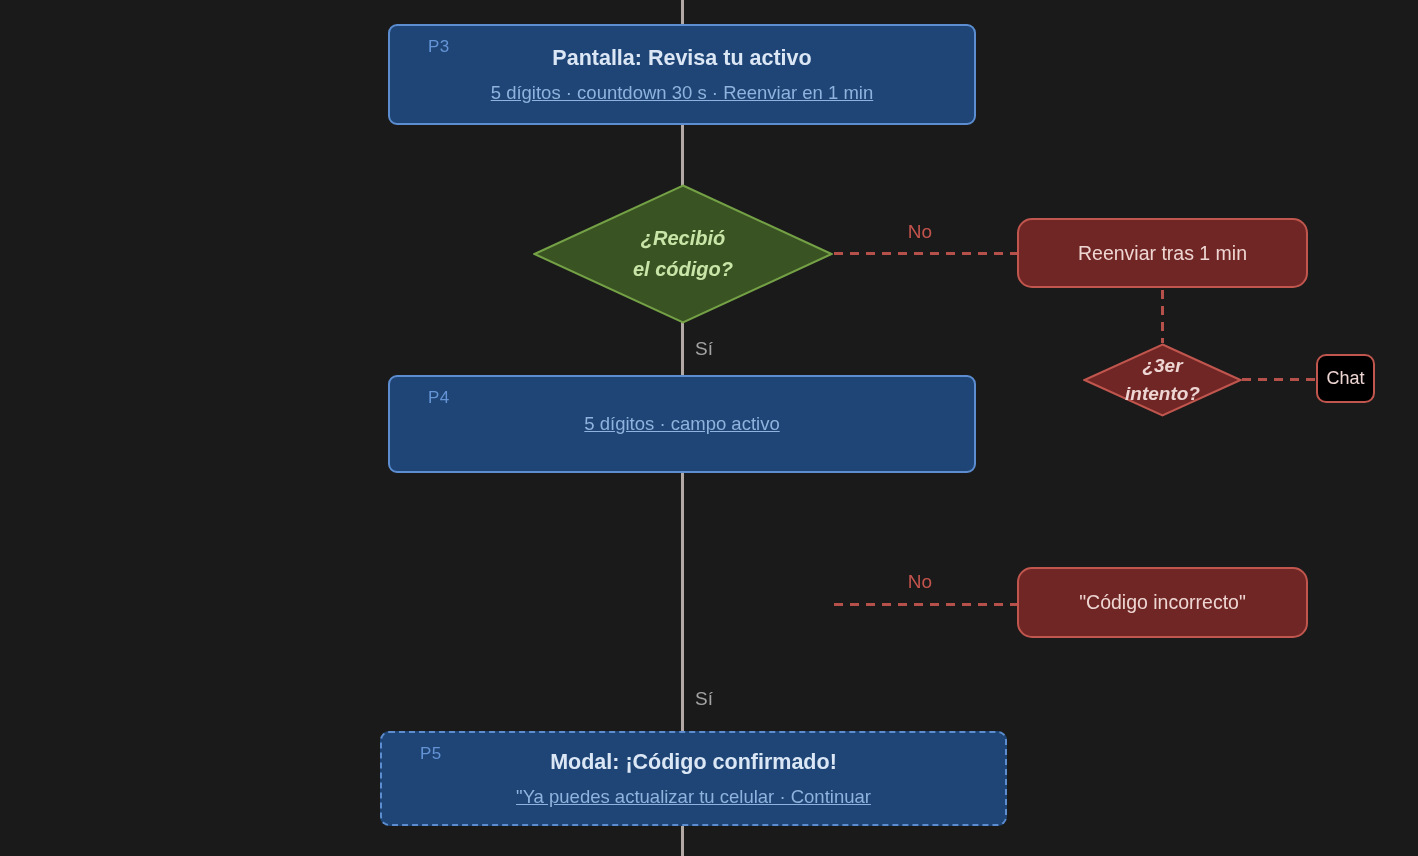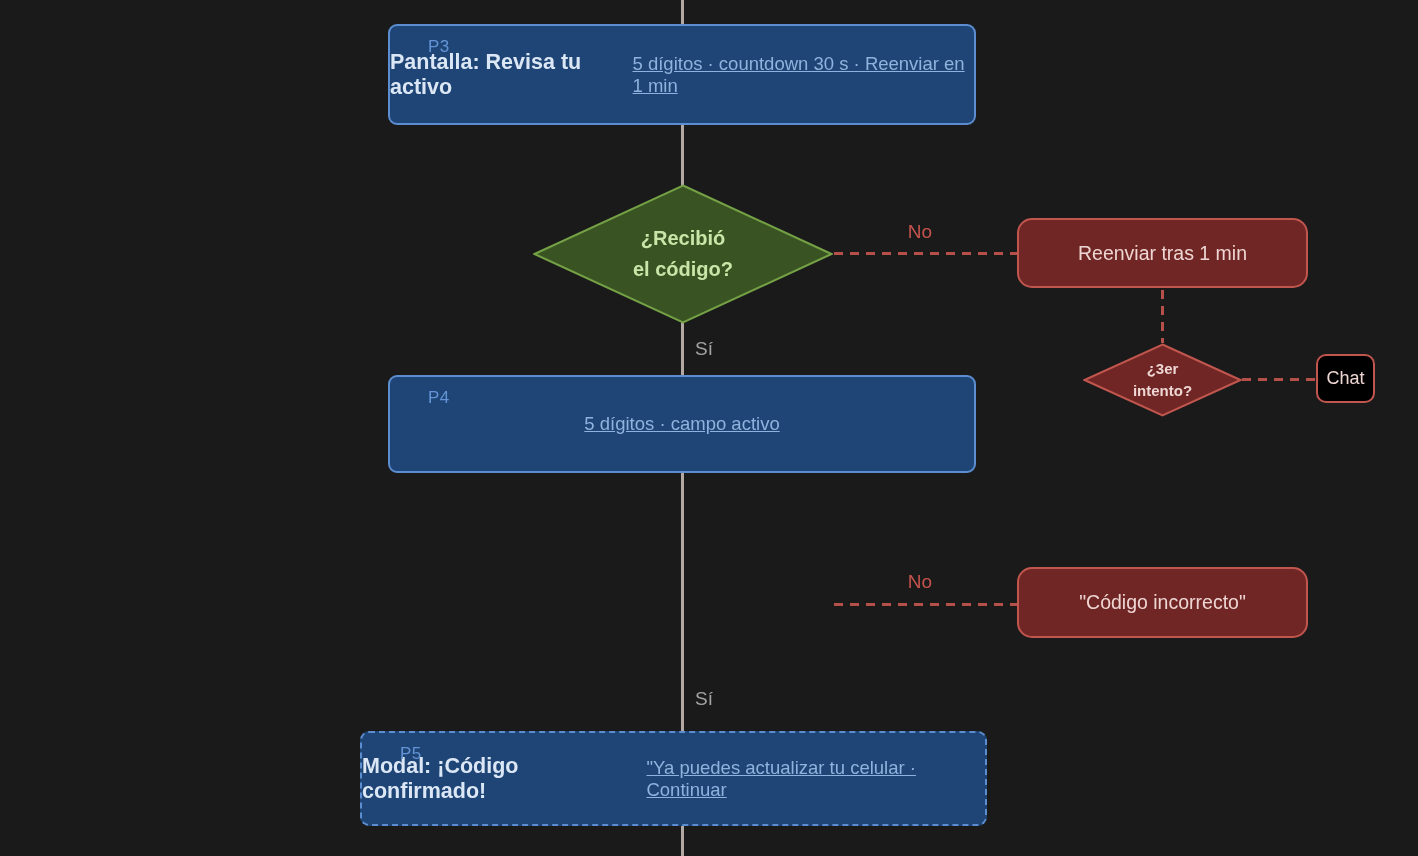--- a/index.html
+++ b/index.html
@@ -43,42 +43,42 @@
   }
   .edge-label.no  { color: #c4534d; }
   .edge-label.yes { color: #a3a3a3; }
 
   
   .process {
     position: absolute; z-index: 2;
     background: var(--accent-blue);
     border: 2px solid var(--accent-blue-border);
     border-radius: 9px;
-    display: flex; flex-direction: row; align-items: center; justify-content: center;
+    display: flex; flex-direction: column; align-items: center; justify-content: center;
     gap: 11px; padding-top: 0;
   }
   .process.modal { border-style: dashed; border-width: 2.5px; }
   .pid {
     position: absolute; left: 38px; top: 11px;
     font-size: 17px; color: #6494d6; letter-spacing: 0.5px;
   }
   .node-title { font-size: 21.5px; font-weight: bold; color: #dce7f6; }
   .node-sub   { font-size: 18.5px; color: #8fb3de; text-decoration: underline; }
 
   
   .decision { position: absolute; z-index: 2; }
   .decision svg { position: absolute; left: 0; top: 0; display: block; }
   .decision.green polygon { fill: var(--accent-green); stroke: var(--accent-green-border); stroke-width: 2; }
   .decision.red   polygon { fill: var(--accent-red);   stroke: var(--accent-red-border);   stroke-width: 2; }
   .decision-label {
     position: absolute; inset: 0; display: flex; align-items: center; justify-content: center;
-    text-align: center; white-space: pre-line; font-weight: bold; z-index: 2;
+    text-align: center; white-space: pre-line; font-weight: bold; z-index: 2; font-style: italic;
   }
   .decision.green .decision-label { font-size: 20px; color: #c9e6a8; line-height: 1.55; }
-  .decision.red   .decision-label { font-size: 15px; color: #edd6d3; line-height: 1.5; }
+  .decision.red   .decision-label { font-size: 19px; color: #edd6d3; line-height: 1.5; }
 
   
   .action {
     position: absolute; z-index: 2;
     background: var(--accent-red);
     border: 2px solid var(--accent-red-border);
     border-radius: 15px;
     display: flex; align-items: center; justify-content: center;
   }
   .action-label { font-size: 19.5px; color: #eed6d3; }
@@ -147,19 +147,19 @@
 
   <span class="edge-label no" style="left:888px; top:571px">No</span>
   <div class="edge-h" style="left:834px; top:603px; width:183px"></div>
 
   <div class="action" style="left:1017px; top:567px; width:291px; height:71px">
     <div class="action-label">"Código incorrecto"</div>
   </div>
 
   <span class="edge-label yes" style="left:672px; top:688px">Sí</span>
 
-  <div class="process modal" style="left:360px; top:731px; width:627px; height:95px">
+  <div class="process modal" style="left:380px; top:731px; width:627px; height:95px">
     <span class="pid">P5</span>
     <div class="node-title">Modal: ¡Código confirmado!</div>
     <div class="node-sub">"Ya puedes actualizar tu celular · Continuar</div>
   </div>
 
 </div>
 
 </body></html>

